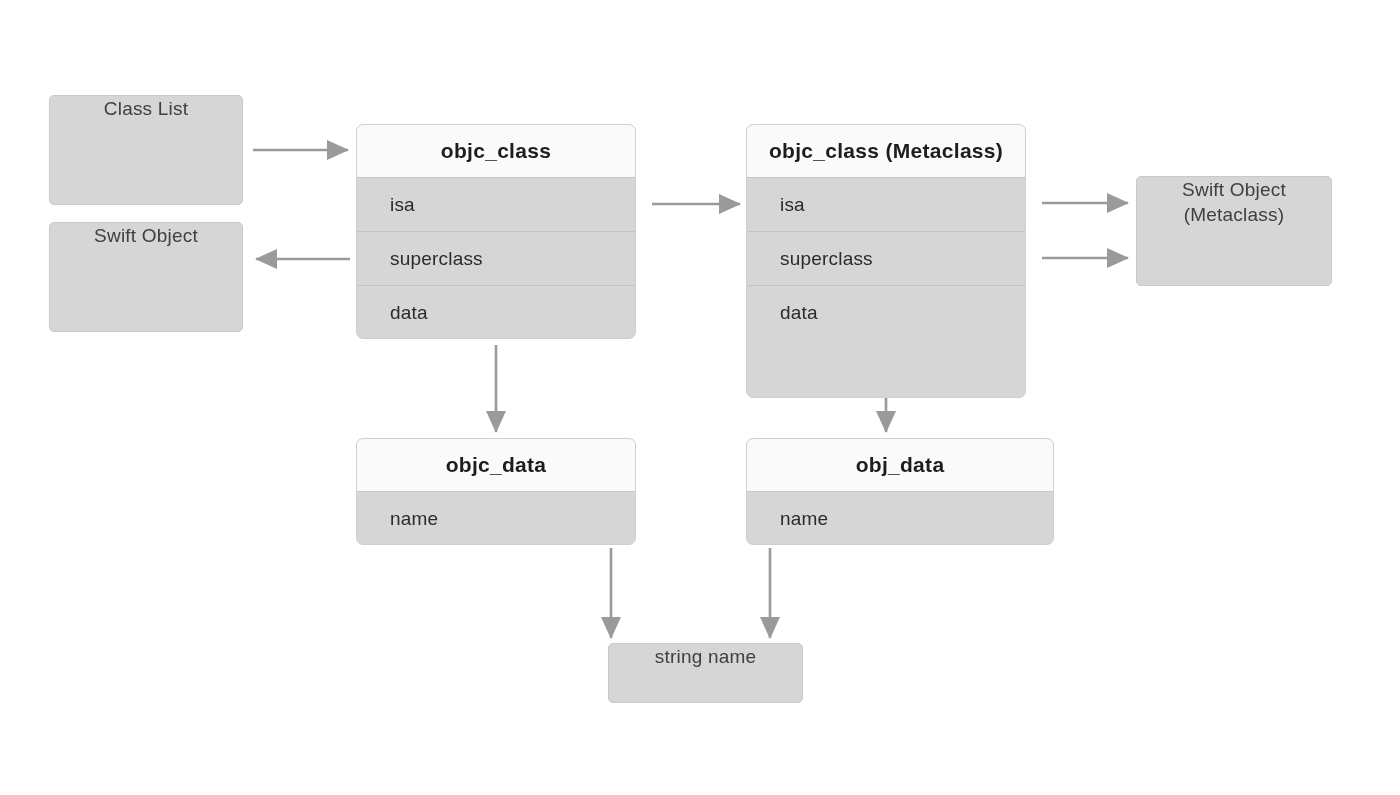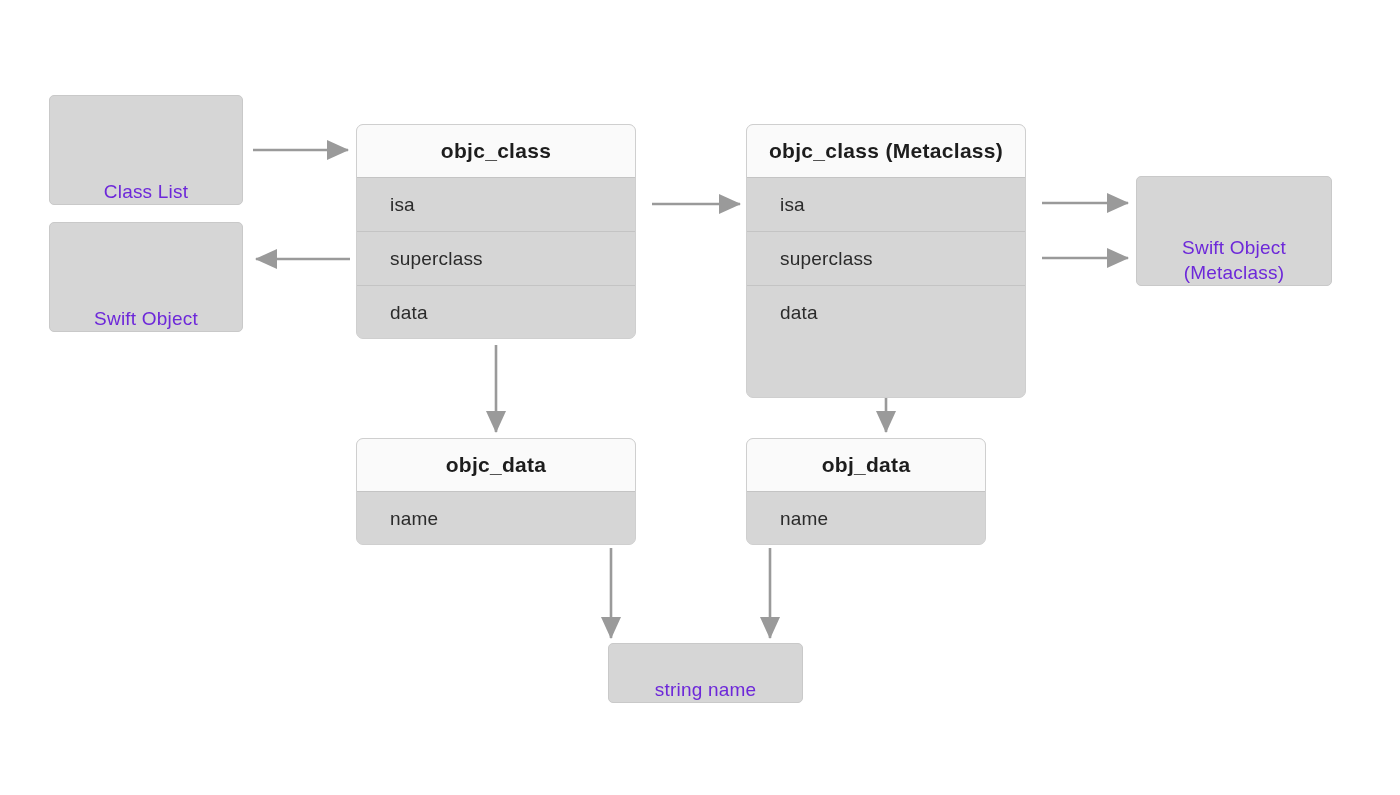--- a/index.html
+++ b/index.html
@@ -25,24 +25,24 @@
     height: 795px;
     pointer-events: none;
   }
   
   .node {
     position: absolute;
     background: #d6d6d6;
     border: 1px solid #c9c9c9;
     border-radius: 5px;
     display: flex;
-    align-items: flex-end;
+    align-items: flex-start;
     justify-content: center;
     text-align: center;
-    color: #6d28d9;
+    color: #404040;
     font-size: 19px;
     line-height: 1.32;
     letter-spacing: 0.2px;
     box-sizing: border-box;
   }
   .node .node-label { white-space: pre-line; }
   
   .struct {
     position: absolute;
     border: 1px solid #cfcfcf;
@@ -142,18 +142,18 @@
     <div class="struct-row" style="height:54px;">isa</div>
     <div class="struct-row" style="height:54px;">superclass</div>
     <div class="struct-row" style="height:54px;">data</div>
   </div>
 
   <div class="struct" style="left:356px; top:438px; width:280px; height:107px;">
     <div class="struct-header" style="height:53px;">objc_data</div>
     <div class="struct-row" style="height:53px;">name</div>
   </div>
 
-  <div class="struct" style="left:746px; top:438px; width:240px; height:107px;">
+  <div class="struct" style="left:746px; top:438px; width:308px; height:107px;">
     <div class="struct-header" style="height:53px;">obj_data</div>
     <div class="struct-row" style="height:53px;">name</div>
   </div>
 
 </div>
 
 </body></html>

